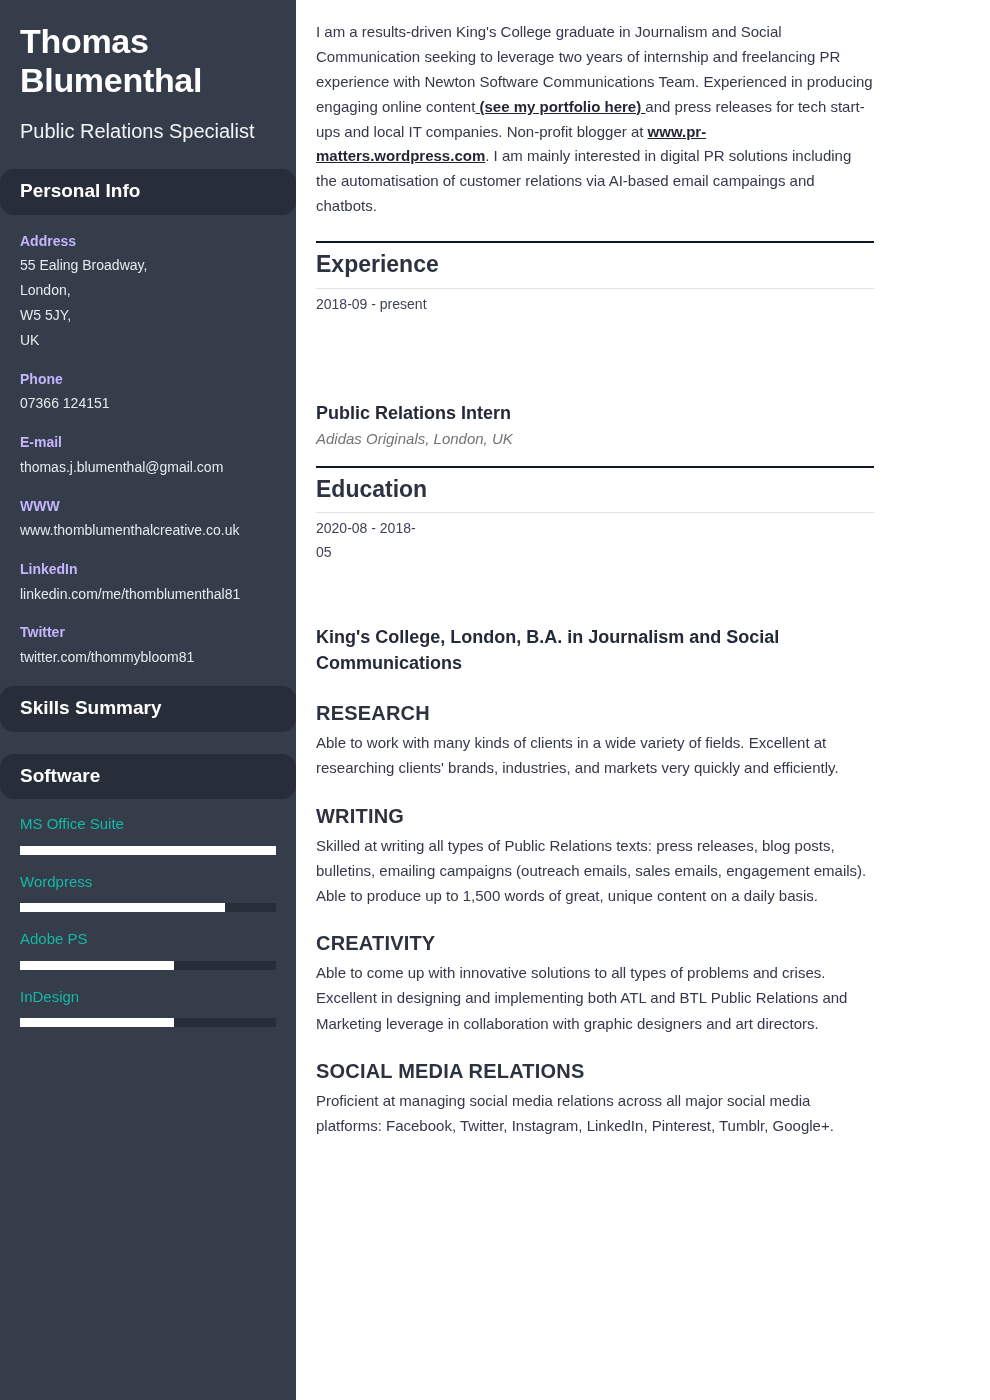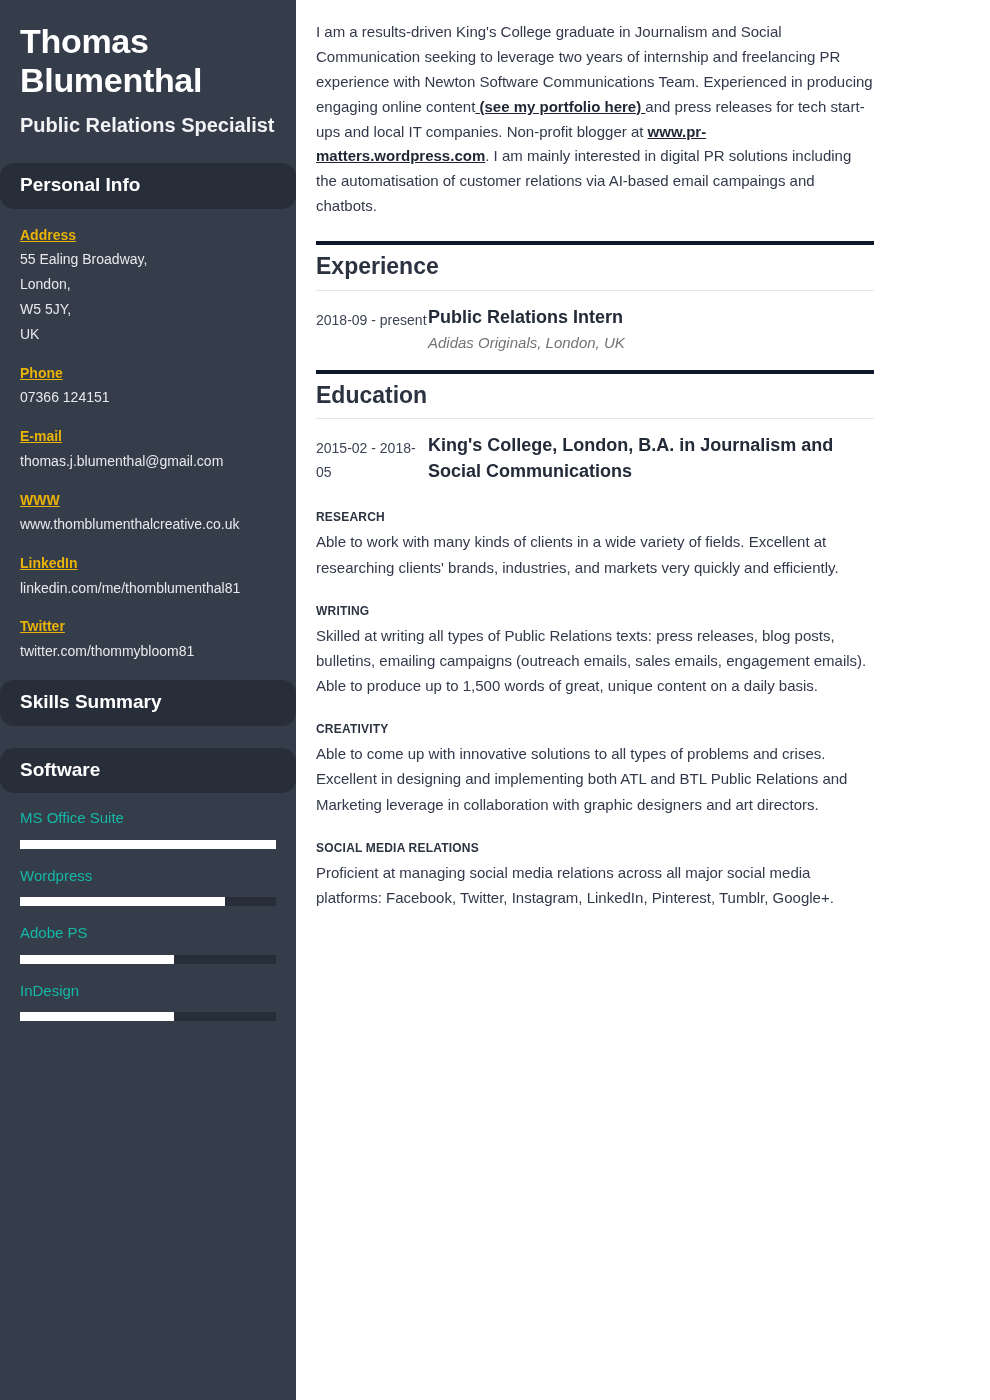--- a/index.html
+++ b/index.html
@@ -37,24 +37,24 @@
   .full-name {
     font-size: 34px;
     line-height: 1.16;
     font-weight: bold;
     letter-spacing: -0.3px;
     color: #ffffff;
     word-break: break-word;
   }
 
   .job-title {
-    margin-top: 12px;
+    margin-top: 18px;
     font-size: 20px;
     line-height: 1.2;
-    font-weight: bold;
+    font-weight: normal;
     color: #f2f3f5;
   }
 
   .sb-section-head {
     background: #272d39;
     padding: 11px 20px 12px 20px;
     border-radius: 14px;
   }
 
   .sb-section-head h2 {
@@ -72,23 +72,22 @@
     padding: 0;
     height: 22px;
   }
 
   .info-group { margin-bottom: 14px; }
   .info-group:last-child { margin-bottom: 0; }
 
   .info-label {
     font-size: 14px;
     font-weight: bold;
-    color: #eab308;
+    color: #c4b5fd;
     line-height: 1.75;
-    text-decoration: underline;
   }
 
   .info-value {
     font-size: 14px;
     color: #e7e9ed;
     line-height: 1.78;
     word-break: break-word;
   }
 
   
@@ -137,37 +136,37 @@
   .summary a,
   .summary .lnk {
     color: #1f2533;
     font-weight: bold;
     text-decoration: underline;
   }
 
   .section { margin-bottom: 4px; }
 
   .section-title-wrap {
-    border-top: 4px solid #0f172a;
+    border-top: 2px solid #0f172a;
     border-bottom: 1px solid #e2e4e8;
     padding: 8px 0 9px 0;
-    margin-bottom: 14px;
   }
 
   .section-title {
     font-size: 23px;
     font-weight: bold;
     color: #2b3240;
     line-height: 1.2;
   }
 
   .entry {
     display: flex;
     align-items: flex-start;
     margin-bottom: 14px;
+    flex-direction: column;
   }
 
   .entry-date {
     flex: 0 0 112px;
     width: 112px;
     font-size: 14px;
     line-height: 1.72;
     color: #3c4354;
     padding-top: 3px;
   }
@@ -187,21 +186,21 @@
     line-height: 1.62;
     color: #737373;
     margin-top: 1px;
   }
 
   .skills-block { margin-top: 26px; }
 
   .skill-group { margin-bottom: 24px; }
 
   .skill-heading {
-    font-size: 12px;
+    font-size: 20px;
     font-weight: bold;
     letter-spacing: 0.2px;
     color: #2b3240;
     margin-bottom: 5px;
   }
 
   .skill-desc {
     font-size: 15px;
     line-height: 1.68;
     color: #33394a;
@@ -307,21 +306,21 @@
           </div>
         </div>
     </section>
 
     <section class="section">
       <div class="section-title-wrap">
         <h2 class="section-title">Education</h2>
       </div>
       <div id="education-entries">
           <div class="entry">
-            <div class="entry-date">2015-02 - 2018-05</div>
+            <div class="entry-date">2020-08 - 2018-05</div>
             <div class="entry-body">
               <div class="entry-role">King's College, London, B.A. in Journalism and Social Communications</div>
             </div>
           </div>
         </div>
     </section>
 
     <section class="skills-block" id="skills-list">
         <div class="skill-group">
           <div class="skill-heading">RESEARCH</div>

